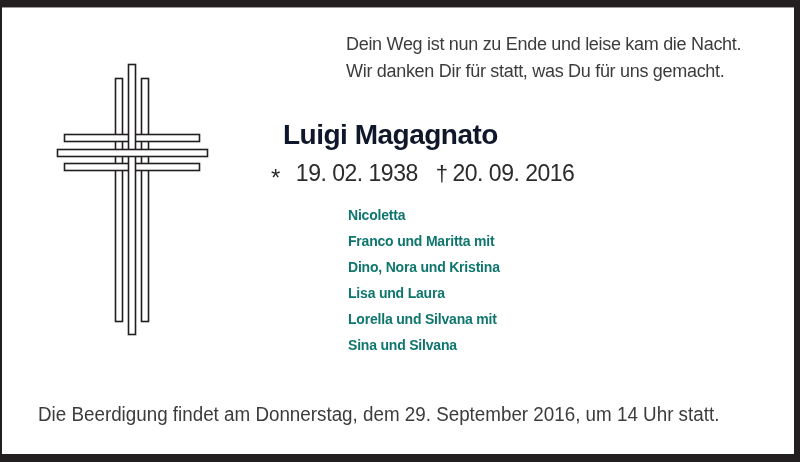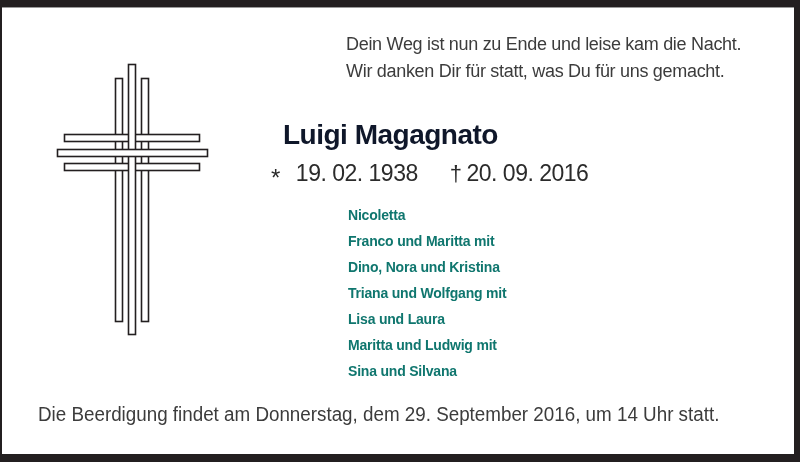--- a/index.html
+++ b/index.html
@@ -35,21 +35,21 @@
     color:#0f172a;white-space:nowrap;
   }
 
   
   .dates{
     position:absolute;left:271px;top:159px;
     font-size:23px;letter-spacing:-0.5px;color:#2b2b2b;
     display:flex;align-items:baseline;white-space:nowrap;
   }
   .star{position:relative;top:5px;font-size:24px;margin-right:16px;}
-  .date-birth{margin-right:32px;text-align:right;}
+  .date-birth{margin-right:18px;text-align:right;}
   .dagger{margin-right:5px;font-size:22px;}
 
   
   .mourners{
     position:absolute;left:348px;top:202px;
     font-size:14px;font-weight:bold;line-height:26px;
     letter-spacing:-0.2px;color:#0f766e;white-space:nowrap;
   }
 
   
@@ -96,21 +96,20 @@
     <span class="star">*</span>
     <span class="date-birth">19. 02. 1938</span>
     <span class="dagger">†</span>
     <span class="date-death">20. 09. 2016</span>
   </div>
 
   <div class="mourners">
       <div>Nicoletta</div>
       <div>Franco und Maritta mit</div>
       <div>Dino, Nora und Kristina</div>
-      <div>Triana und Wolfgang mit</div>
       <div>Lisa und Laura</div>
-      <div>Maritta und Ludwig mit</div>
+      <div>Lorella und Silvana mit</div>
       <div>Sina und Silvana</div>
     </div>
 
   <div class="funeral">Die Beerdigung findet am Donnerstag, dem 29. September 2016, um 14 Uhr statt.</div>
 
 </div>
 
 </body></html>

